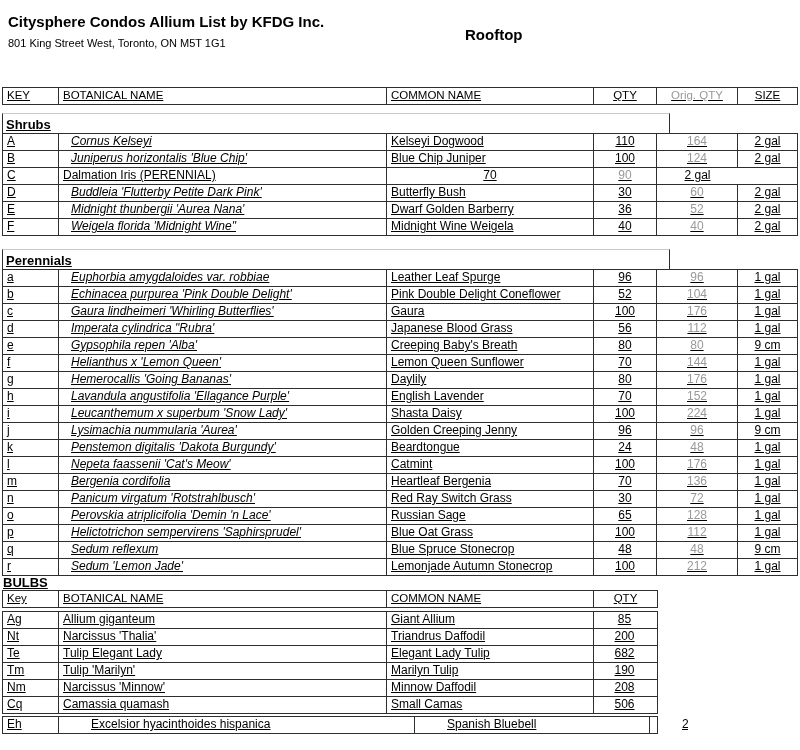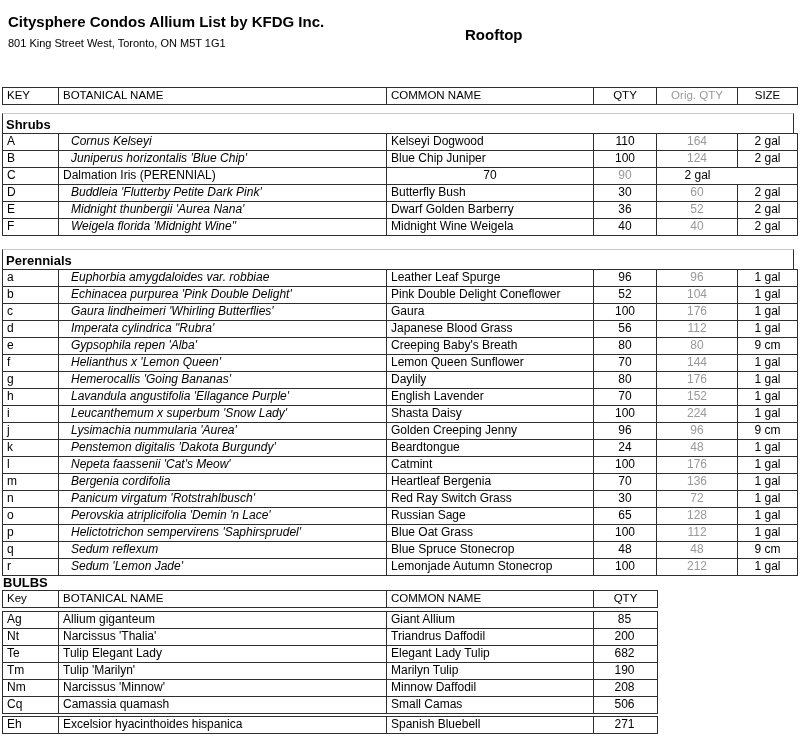--- a/index.html
+++ b/index.html
@@ -6,21 +6,21 @@
   body {
     width:800px; height:750px; overflow:hidden;
     font-family:"Liberation Sans", sans-serif; color:#000;
     position:relative;
   }
   .doc-header { position:relative; height:88px; }
   .doc-title { position:absolute; left:8px; top:13px; font-size:15px; font-weight:bold; white-space:nowrap; }
   .doc-location { position:absolute; left:465px; top:26px; font-size:15px; font-weight:bold; }
   .doc-address { position:absolute; left:8px; top:37px; font-size:11px; }
 
-  .sheet { margin-left:2px; width:796px; }
+  .sheet { margin-left:2px; width:796px;text-decoration:underline; }
 
   .row {
     display:grid; box-sizing:border-box;
     border:1px solid #2e2e2e; background:#fff; margin-top:-1px;
   }
   .main-grid  { grid-template-columns:56px 328px 207px 63px 81px 1fr; width:796px; }
   .bulbs-grid { grid-template-columns:56px 328px 207px 1fr; width:656px; }
   .row > div {
     box-sizing:border-box; height:16px; line-height:15px; font-size:12px;
     padding:0 4px; border-right:1px solid #2e2e2e; overflow:hidden; white-space:nowrap;
@@ -31,28 +31,28 @@
   .muted { color:#999; }
   .bot i { font-style:italic;margin-left:8px; }
   .bot .sfx { font-style:normal; }
   .bulbs-grid .c-qty { text-align:center; padding-right:6px; }
 
   .spacer-a { height:8px; }
   .spacer-b { height:13px; }
   .spacer-c { height:4px; }
 
   .section-title {
-    box-sizing:border-box; width:792px; height:21px; line-height:22px;
+    box-sizing:border-box; width:668px; height:21px; line-height:22px;
     font-size:13px; font-weight:bold; padding-left:3px;
     border-left:1px solid #2e2e2e; border-right:1px solid #2e2e2e; border-top:1px solid #c9c9c9;
   }
   .bulbs-label { height:15px; line-height:14px; font-size:13px; font-weight:bold; padding-left:1px; }
 
   .rows-block { position:relative; }
-  #bulbs-rows .row:last-child { margin-top:2px; }
+  #bulbs-rows .row:last-child { margin-top:2px;gap:28px; }
 </style>
 </head>
 <body>
 
 <div class="doc-header">
   <div class="doc-title">Citysphere Condos Allium List by KFDG Inc.</div>
   <div class="doc-location">Rooftop</div>
   <div class="doc-address">801 King Street West, Toronto, ON M5T 1G1</div>
 </div>
 

